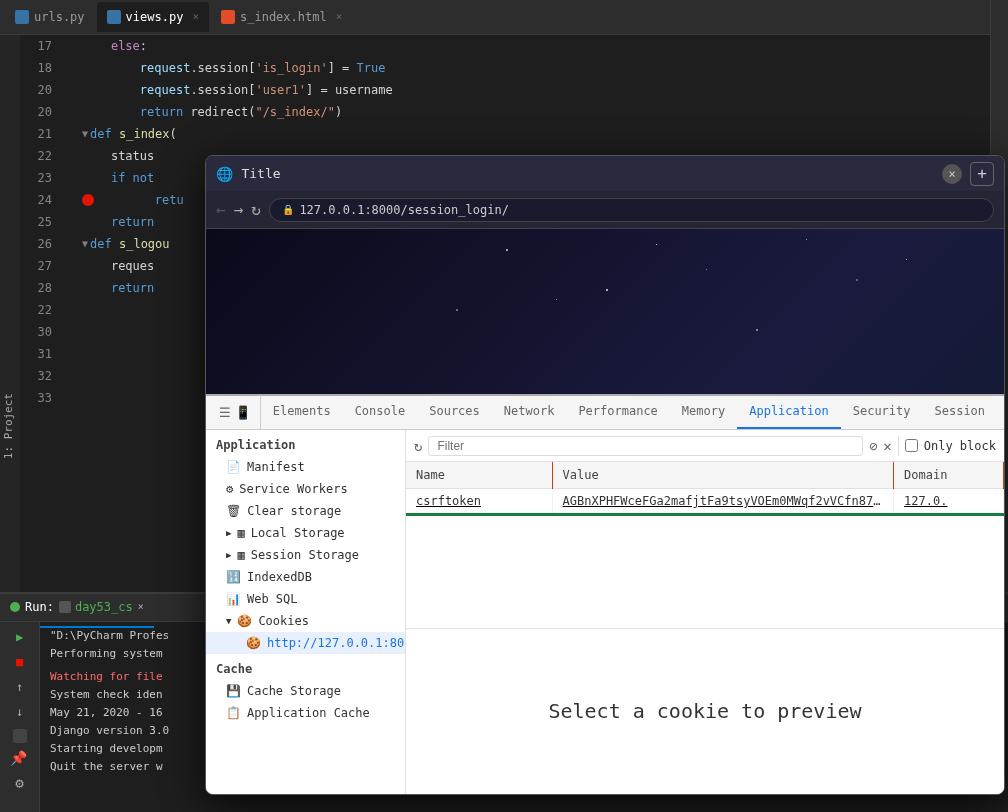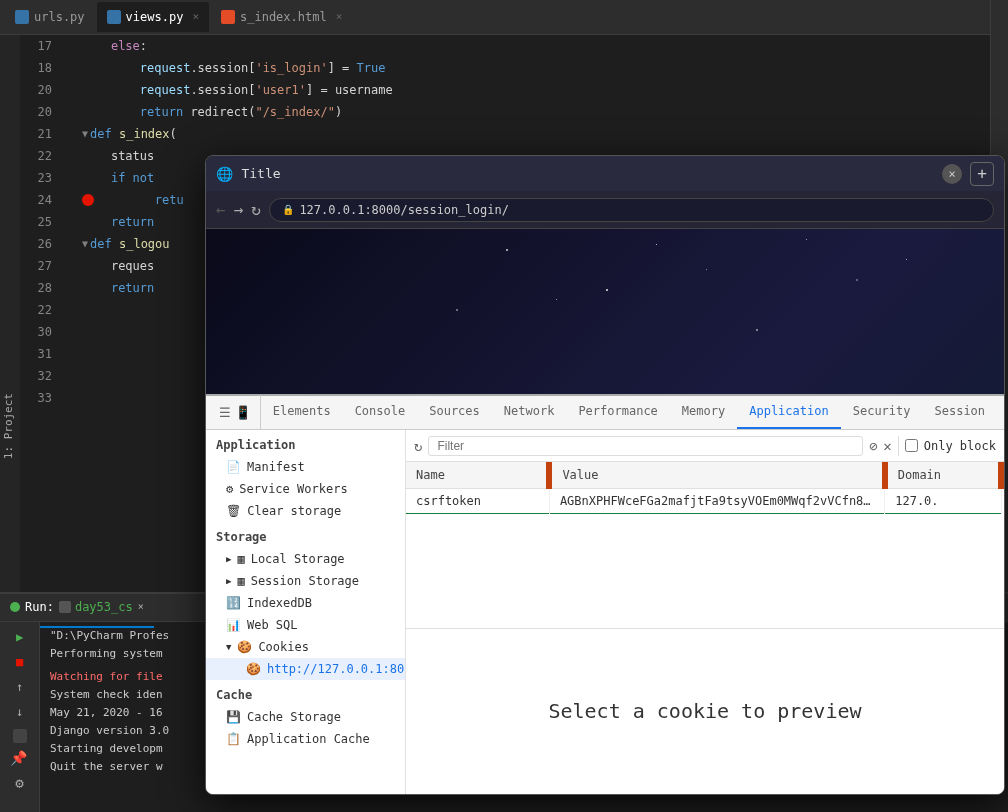--- a/index.html
+++ b/index.html
@@ -415,26 +415,27 @@
     }
     thead tr {
       background: #f5f5f5;
       border-bottom: 1px solid #e0e0e0;
     }
     thead th {
       text-align: left;
       padding: 6px 10px;
       color: #444;
       font-weight: 500;
-      border-right: 6px solid #c2410c;
+      border-right: 1px solid #c2410c;
       white-space: nowrap;
     }
     tbody tr {
-      border-bottom: 1px solid #15803d;
+      border-bottom: 3px solid #15803d;
       cursor: pointer;
+      text-decoration: underline;
     }
     tbody td {
       padding: 5px 10px;
       color: #333;
       border-right: 1px solid #f0f0f0;
       max-width: 200px;
       overflow: hidden;
       text-overflow: ellipsis;
       white-space: nowrap;
     }
@@ -676,21 +677,20 @@
             </div>
             <div class="sidebar-item">
               <span>⚙</span>
               <span>Service Workers</span>
             </div>
             <div class="sidebar-item">
               <span>🗑</span>
               <span>Clear storage</span>
             </div>
 
-            <div class="sidebar-section-header">Storage</div>
             <div class="sidebar-item">
               <span style="font-size:9px;">▶</span>
               <span>▦</span>
               <span>Local Storage</span>
             </div>
             <div class="sidebar-item">
               <span style="font-size:9px;">▶</span>
               <span>▦</span>
               <span>Session Storage</span>
             </div>

